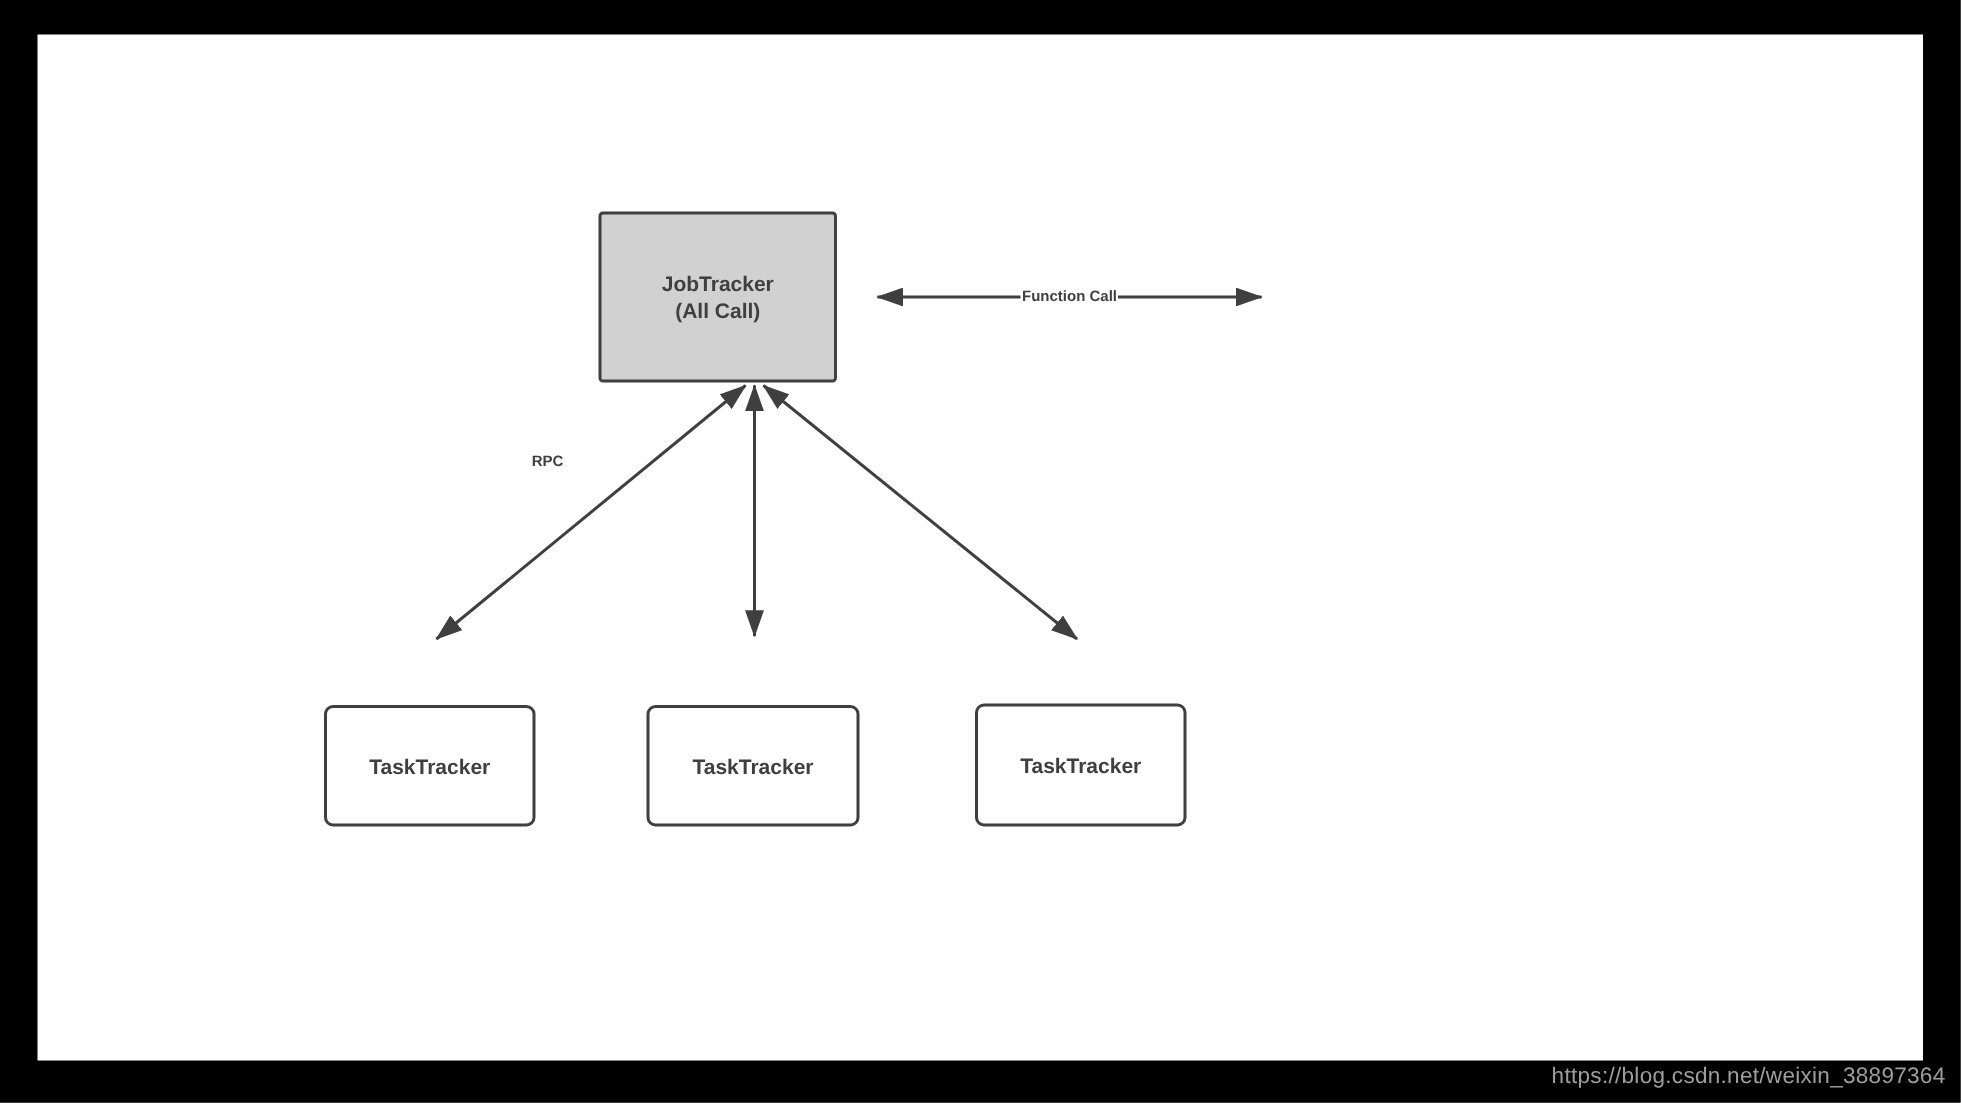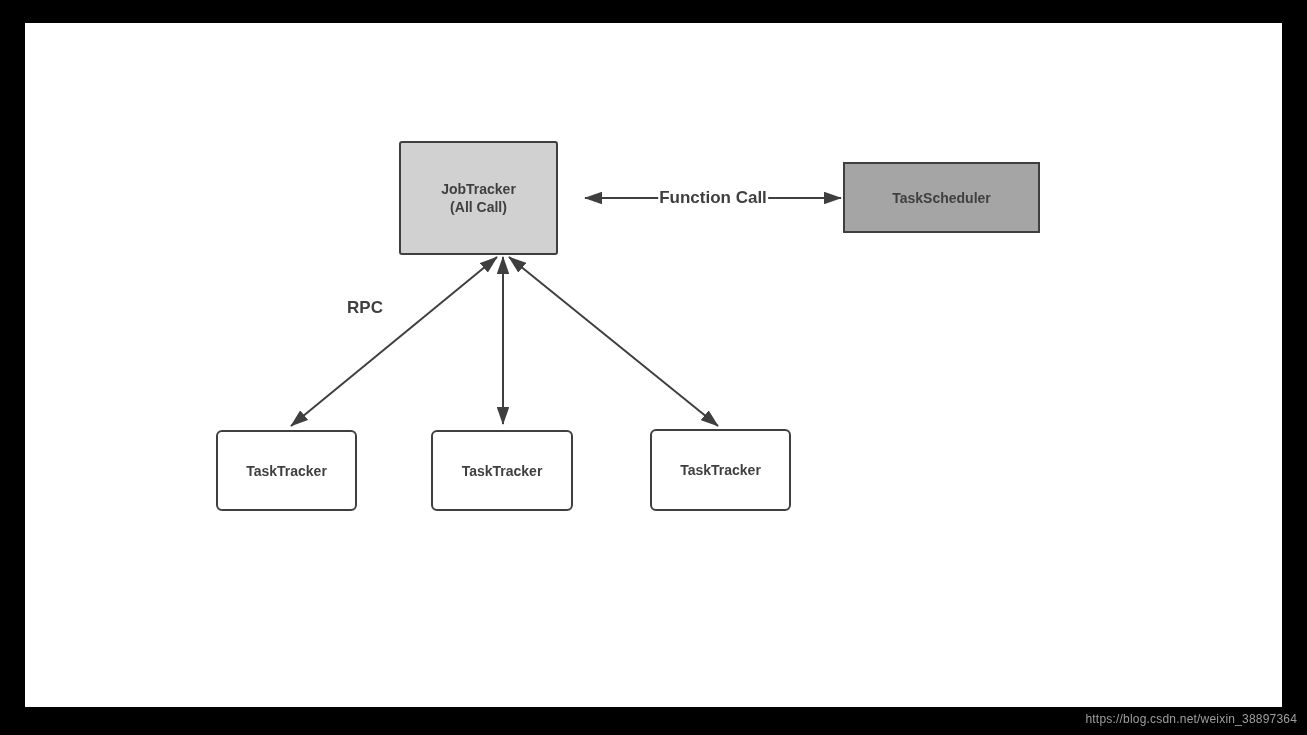--- a/index.html
+++ b/index.html
@@ -59,48 +59,49 @@
     width: 197px;
     height: 71px;
     background: var(--taskscheduler-fill, #a5a5a5);
     border-radius: 0;
   }
   .node-tasktracker {
     width: 141px;
     height: 81px;
     background: var(--tasktracker-fill, #ffffff);
     border-radius: 6px;
+    margin-top: 40px;
   }
   .tt-left   { left: 191px; top: 407px; }
   .tt-middle { left: 406px; top: 407px; width: 142px; }
   .tt-right  { left: 625px; top: 406px; height: 82px; }
   .edge-label {
     position: absolute;
     transform: translate(-50%, -50%);
     font-weight: bold;
-    font-size: 17px;
+    font-size: 10px;
     color: var(--node-text, #3f3f3f);
     white-space: nowrap;
   }
   .label-function-call {
     left: 688px;
     top: 175px;
     background: var(--canvas-bg, #ffffff);
     padding: 0 1px;
   }
   .label-rpc {
     left: 340px;
     top: 285px;
     background: transparent;
   }
   .watermark {
     position: absolute;
     right: 10px;
     bottom: 9px;
-    font-size: 12px;
+    font-size: 15px;
     font-weight: normal;
     color: var(--watermark, #9e9e9e);
     letter-spacing: 0.2px;
     white-space: nowrap;
   }
 </style>
 </head>
 <body>
 
 <div class="canvas">
@@ -115,23 +116,20 @@
     <line x1="472" y1="234" x2="266" y2="403" marker-start="url(#arrowhead)" marker-end="url(#arrowhead)"></line>
     <line x1="478" y1="234" x2="478" y2="401" marker-start="url(#arrowhead)" marker-end="url(#arrowhead)"></line>
     <line x1="484" y1="234" x2="693" y2="403" marker-start="url(#arrowhead)" marker-end="url(#arrowhead)"></line>
   </svg>
 
   <div class="node node-jobtracker">
     <span>JobTracker</span>
     <span>(All Call)</span>
   </div>
 
-  <div class="node node-taskscheduler">
-    <span>TaskScheduler</span>
-  </div>
 
   <div class="node node-tasktracker tt-left">
     <span>TaskTracker</span>
   </div>
 
   <div class="node node-tasktracker tt-middle">
     <span>TaskTracker</span>
   </div>
 
   <div class="node node-tasktracker tt-right">

